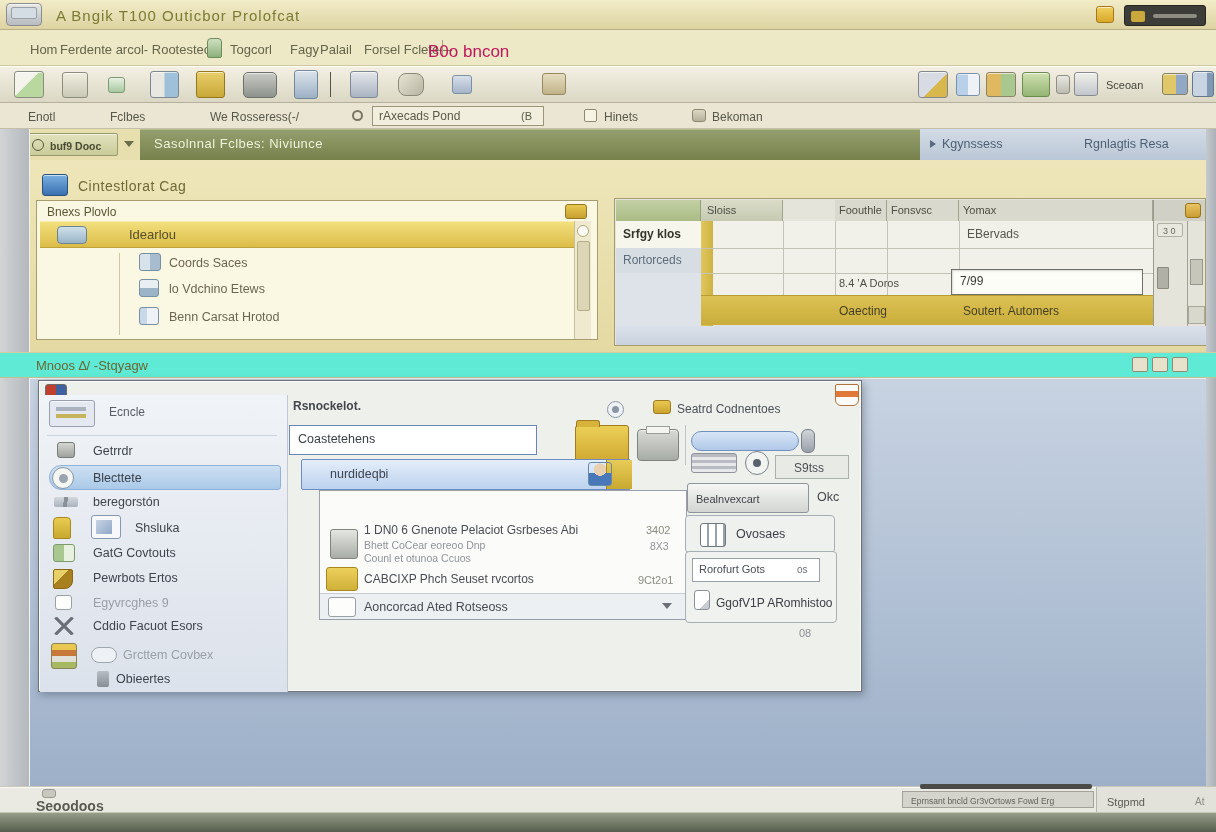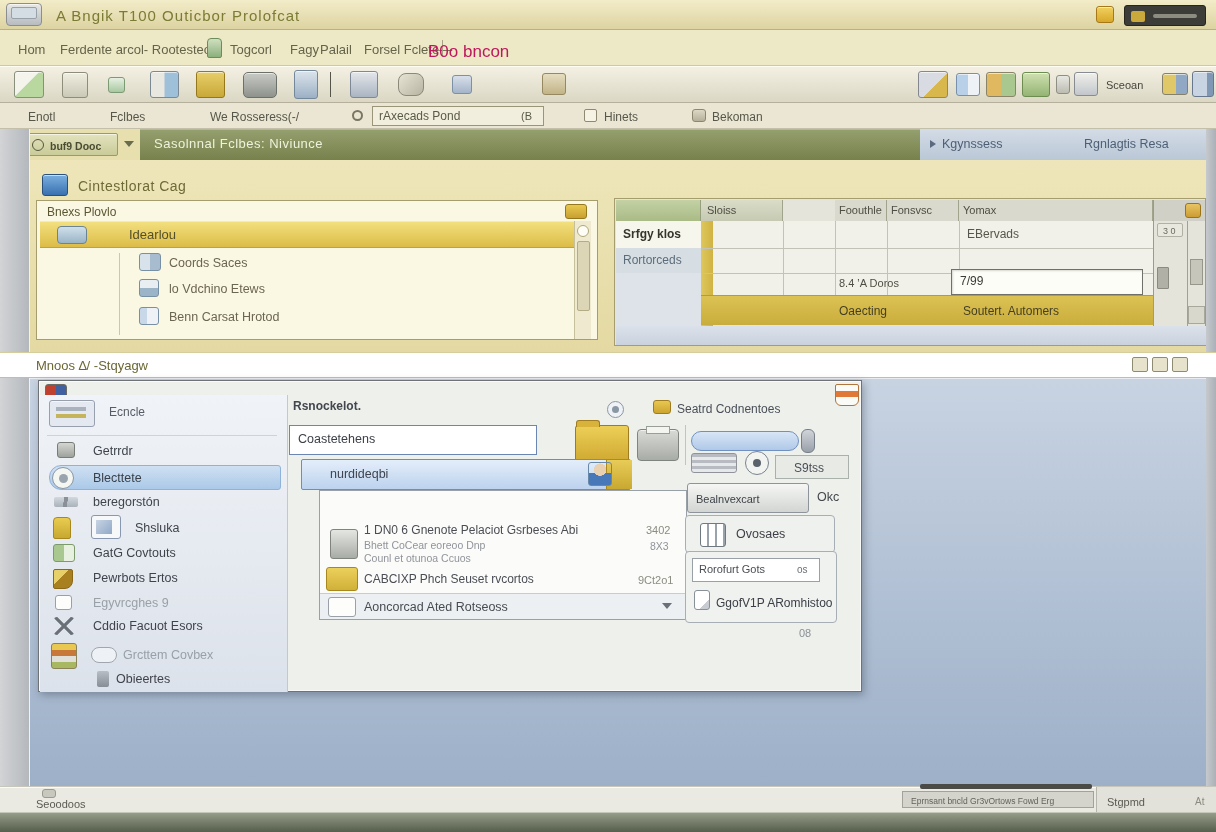--- a/index.html
+++ b/index.html
@@ -29,21 +29,21 @@
     </div>
     <div class="txt" style="left:56px;top:7px;font-size:15px;color:#7b7b33;letter-spacing:1px;">A Bngik T100   Outicbor Prolofcat</div>
     <div class="ico sheen" style="left:1096px;top:6px;width:18px;height:17px;background:linear-gradient(180deg,#f0d060,#d8a828);border:1px solid #a87818;"></div>
     <div class="ico" style="left:1124px;top:5px;width:82px;height:21px;background:#3c3c38;border-radius:3px;border:1px solid #26261f;">
       <div class="abs" style="left:6px;top:5px;width:14px;height:11px;background:#caa93c;border-radius:2px;"></div>
       <div class="abs" style="left:28px;top:8px;width:44px;height:4px;background:#8c8c80;border-radius:2px;"></div>
     </div>
   </div>
 
   <div class="abs" style="left:0;top:30px;width:1216px;height:36px;background:#ede8c6;border-bottom:1px solid #cfc8a4;">
-    <div class="txt" style="left:18px;top:12px;font-size:13px;color:#64644a;">Hom</div>
+    <div class="txt" style="left:30px;top:12px;font-size:13px;color:#64644a;">Hom</div>
     <div class="txt" style="left:60px;top:12px;font-size:13px;color:#64644a;">Ferdente arcol- Rootesteo</div>
     <div class="ico" style="left:207px;top:8px;width:15px;height:20px;background:linear-gradient(180deg,#cfe0c0,#8cb07c);border:1px solid #6c8c5c;border-radius:4px 4px 2px 2px;"></div>
     <div class="txt" style="left:230px;top:12px;font-size:13px;color:#64644a;">Togcorl</div>
     <div class="txt" style="left:290px;top:12px;font-size:13px;color:#64644a;">Fagy</div>
     <div class="txt" style="left:320px;top:12px;font-size:13px;color:#64644a;">Palail</div>
     <div class="txt" style="left:364px;top:12px;font-size:13px;color:#64644a;">Forsel Fclete—</div>
     <div class="vline" style="left:442px;top:10px;height:16px;background:#a8a284;"></div>
     <div class="txt" style="left:428px;top:12px;font-size:17px;color:#be185d;">B0o bncon</div>
   </div>
 
@@ -186,21 +186,21 @@
       <span class="txt" style="left:262px;top:8px;font-size:12px;color:#453f22;">Soutert. Automers</span>
     </div>
     <div class="abs" style="left:1px;top:127px;width:590px;height:19px;background:linear-gradient(180deg,#dbe1ea,#c9d2de);"></div>
 
     <div class="abs" style="left:572px;top:22px;width:18px;height:105px;background:#e4e4da;border-left:1px solid #a0a096;">
       <div class="abs" style="left:2px;top:38px;width:13px;height:26px;background:#c6c6ba;border:1px solid #96968a;"></div>
       <div class="abs" style="left:0;top:85px;width:17px;height:18px;background:#d8d8cc;border:1px solid #a8a89c;"></div>
     </div>
   </div>
 
-  <div class="abs" style="left:0;top:352px;width:1216px;height:26px;background:#ffffff;border-top:1px solid #d6cd9c;border-bottom:1px solid #c9bf8e;">
+  <div class="abs" style="left:0;top:352px;width:1216px;height:26px;background:#5eead4;border-top:1px solid #d6cd9c;border-bottom:1px solid #c9bf8e;">
     <span class="txt" style="left:36px;top:5px;font-size:13px;color:#6b6735;">Mnoos ∆/ -Stqyagw</span>
     <div class="ico" style="left:1132px;top:4px;width:16px;height:15px;background:#e6e2cc;border:1px solid #8f8b72;border-radius:2px;"></div>
     <div class="ico" style="left:1152px;top:4px;width:16px;height:15px;background:#e6e2cc;border:1px solid #8f8b72;border-radius:2px;"></div>
     <div class="ico" style="left:1172px;top:4px;width:16px;height:15px;background:#e6e2cc;border:1px solid #8f8b72;border-radius:2px;"></div>
   </div>
 
   <div class="abs" style="left:30px;top:378px;width:1176px;height:408px;background:linear-gradient(180deg,#c8d3e2,#9db0c8);box-shadow:inset 0 1px 0 #e8ecf2;"></div>
 
   <div class="abs" style="left:38px;top:380px;width:824px;height:312px;background:#eef0ec;border:1px solid #6f7378;box-shadow:2px 3px 8px rgba(40,50,60,.35), inset 0 0 0 1px #fafaf8;">
     <div class="ico" style="left:6px;top:3px;width:22px;height:18px;background:linear-gradient(90deg,#c04030 48%,#4060a0 52%);border:1px solid #6a6a66;"></div>
@@ -325,21 +325,21 @@
         <span class="txt" style="left:104px;top:5px;font-size:10px;color:#6a7077;">os</span>
       </div>
       <div class="ico" style="left:8px;top:38px;width:16px;height:20px;background:linear-gradient(135deg,#fff 70%,#c8ccd2 71%);border:1px solid #8a9098;"></div>
       <span class="txt" style="left:30px;top:44px;font-size:12px;color:#3c4046;">GgofV1P ARomhistoo</span>
     </div>
     <span class="txt" style="left:760px;top:246px;font-size:11px;color:#8c9096;">08</span>
   </div>
 
   <div class="abs" style="left:0;top:786px;width:1216px;height:26px;background:#eaeae3;border-top:1px solid #c6c6bc;box-shadow:inset 0 1px 0 #fbfbf6;">
     <div class="ico" style="left:42px;top:2px;width:14px;height:9px;background:#c8c8be;border:1px solid #9a9a90;"></div>
-    <span class="txt" style="left:36px;top:11px;font-size:11px;color:#5a5a52;">Seoodoos</span>
+    <span class="txt" style="left:36px;top:11px;font-size:14px;color:#5a5a52;font-weight:bold;">Seoodoos</span>
     <div class="abs" style="left:920px;top:-3px;width:172px;height:5px;background:#4a4a46;border-radius:2px;"></div>
     <div class="abs" style="left:902px;top:4px;width:192px;height:17px;background:#d4d4cd;border:1px solid #a2a29a;">
       <span class="txt" style="left:8px;top:4px;font-size:8.5px;color:#63635b;">Eprnsant bncld Gr3vOrtows Fowd Erg</span>
     </div>
     <div class="vline" style="left:1096px;top:0;height:26px;background:#b6b6ac;"></div>
     <div class="abs" style="left:1097px;top:0;width:119px;height:26px;background:#e2e2da;">
       <span class="txt" style="left:10px;top:9px;font-size:11px;color:#5a5a52;">Stgpmd</span>
       <span class="txt" style="left:98px;top:9px;font-size:10px;color:#8a8a80;">At</span>
     </div>
   </div>

